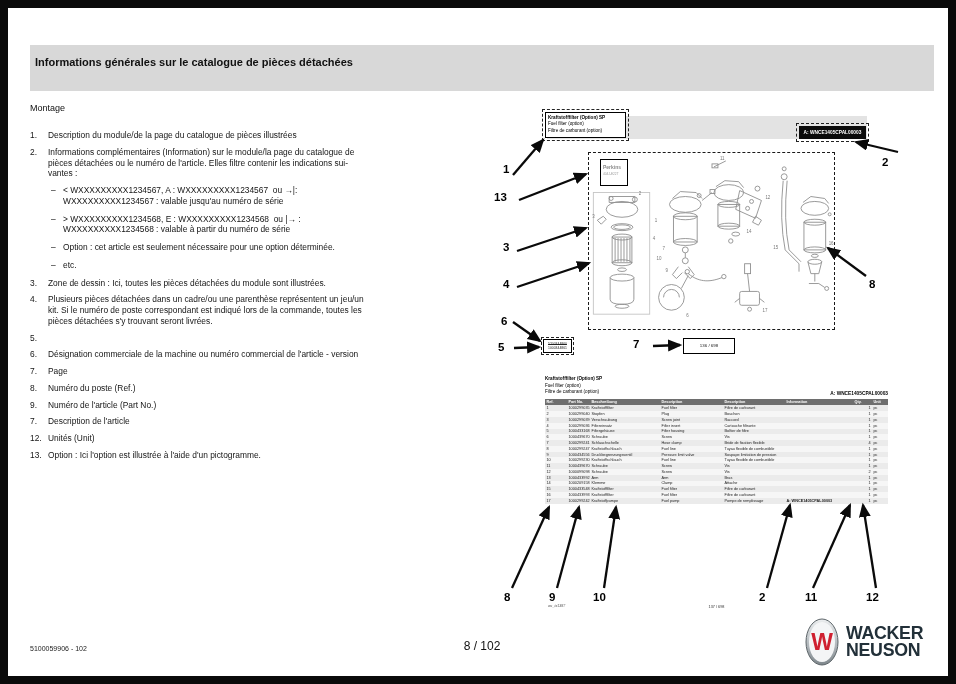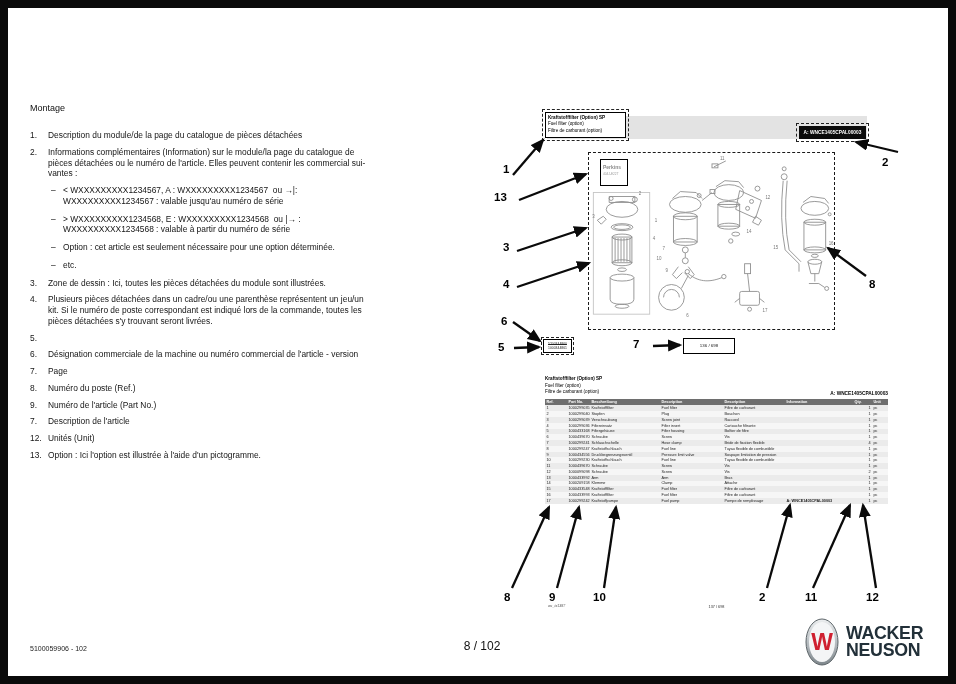--- a/index.html
+++ b/index.html
@@ -75,34 +75,37 @@
 
   
   .draw-svg{position:absolute;left:0;top:0;width:100%;height:100%;}
 </style>
 </head>
 <body>
 
 <div class="canvas">
   <div class="page">
 
+    <div class="header-bar">
+      <span class="header-title">Informations générales sur le catalogue de pièces détachées</span>
+    </div>
 
     <div class="montage">Montage</div>
 
     <div class="instructions">
 
         <div class="ln item">
           <span class="n">1.</span>
-          <span class="t">Description du module/de la page du catalogue de pièces détachées</span>
+          <span class="t">Description du module/de la page du catalogue de pièces illustrées</span>
         </div>
 
         <div class="ln item">
           <span class="n">2.</span>
           <span class="t">Informations complémentaires (Information) sur le module/la page du catalogue de
-pièces détachées ou le numéro de l'article. Elles peuvent contenir les commercial sui-
+pièces détachées ou le numéro de l'article. Elles filtre contenir les indications sui-
 vantes :</span>
         </div>
 
         <div class="ln sub">
           <span class="n">–</span>
           <span class="t">&lt; WXXXXXXXXX1234567, A : WXXXXXXXXX1234567  ou →|:
 WXXXXXXXXX1234567 : valable jusqu'au numéro de série</span>
         </div>
 
         <div class="ln sub">

